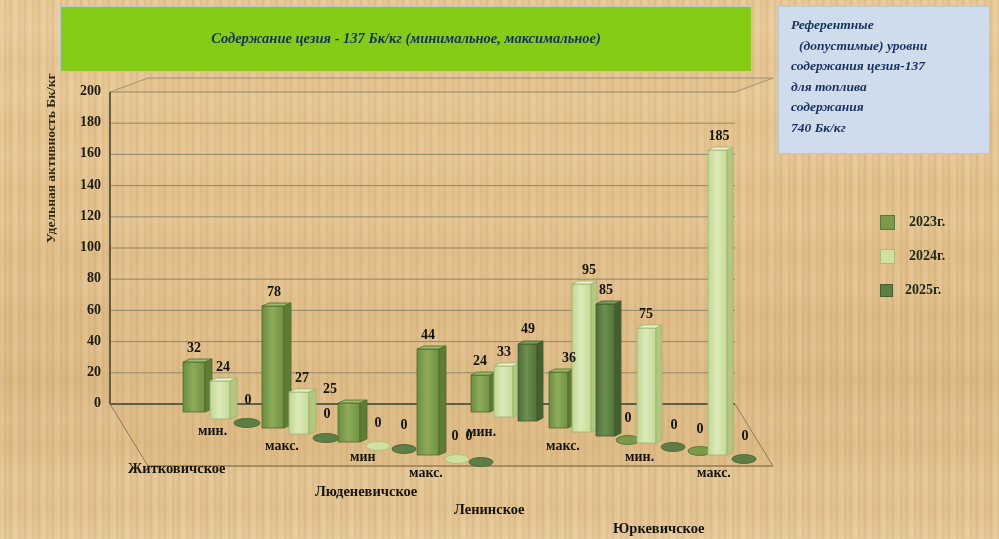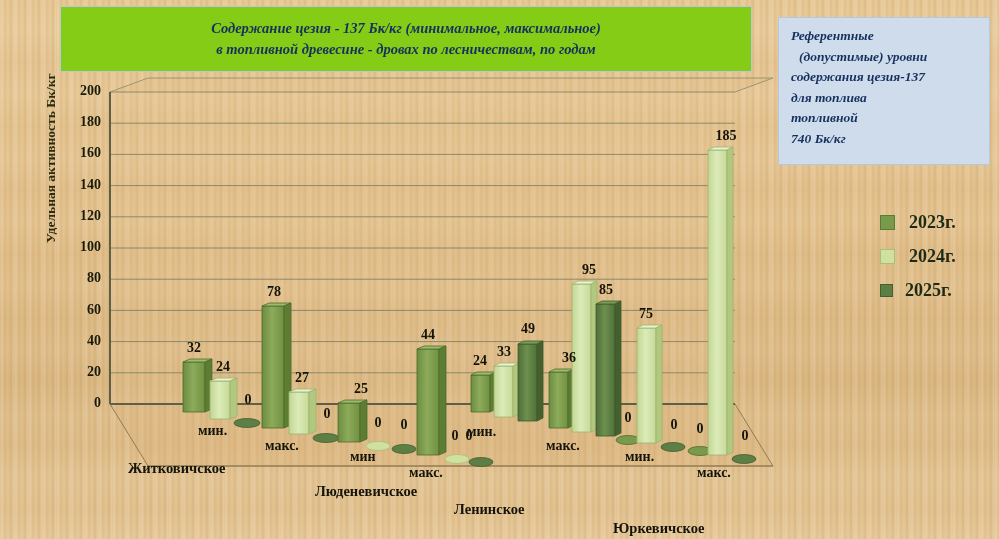--- a/index.html
+++ b/index.html
@@ -56,21 +56,20 @@
   #ref-box {
     position: absolute;
     left: 778px;
     top: 6px;
     width: 212px;
     height: 148px;
     background: #cfdcec;
     border: 1px solid #b8c8dc;
     padding: 8px 10px 0 12px;
     box-sizing: border-box;
-    margin-top: 11px;
   }
   #ref-box .rline {
     font-family: "Liberation Serif", serif;
     font-style: italic;
     font-weight: bold;
     font-size: 13.5px;
     color: #16315e;
     line-height: 1.52;
     white-space: nowrap;
   }
@@ -93,21 +92,21 @@
     height: 13px;
     margin-right: 14px;
     flex: 0 0 auto;
   }
   #legend .lswatch.s0 { background: #7a9a4b; border: 1px solid #5d7a36; }
   #legend .lswatch.s1 { background: #cfe0a0; border: 1px solid #a9bf78; }
   #legend .lswatch.s2 { background: #5d7f46; border: 1px solid #45602f; margin-right: 12px; width: 11px; height: 11px; }
   #legend .llabel {
     font-family: "Liberation Serif", serif;
     font-weight: bold;
-    font-size: 18px;
+    font-size: 14px;
     color: #1f2a16;
     white-space: nowrap;
   }
 
   
   #chart {
     position: absolute;
     left: 0;
     top: 72px;
     width: 790px;
@@ -161,29 +160,28 @@
     font-size: 14.5px;
     color: #14140a;
     white-space: nowrap;
   }
 </style>
 </head>
 <body>
 
 <div id="title-box">
   <div class="tline">Содержание цезия - 137 Бк/кг (минимальное, максимальное)</div>
-  <div class="tline">в топливной древесине - дровах по лесничествам, по годам</div>
 </div>
 
 <div id="ref-box">
   <div class="rline">Референтные</div>
   <div class="rline ind">(допустимые) уровни</div>
   <div class="rline">содержания цезия-137</div>
   <div class="rline">для топлива</div>
-  <div class="rline"> топливной</div>
+  <div class="rline"> содержания</div>
   <div class="rline">740 Бк/кг</div>
 </div>
 
 <div id="legend">
   <div class="lrow">
     <span class="lswatch s0"></span>
     <span class="llabel">2023г.</span>
   </div>
   <div class="lrow">
     <span class="lswatch s1"></span>
@@ -387,42 +385,42 @@
   <div class="ytick" style="left:55px; top:323px;">0</div>
 
   <div class="barlabel" style="left:178px; top:268px; width:32px;">32</div>
   <div class="barlabel" style="left:207px; top:287px; width:32px;">24</div>
   <div class="barlabel" style="left:236px; top:320px; width:24px;">0</div>
 
   <div class="barlabel" style="left:258px; top:212px; width:32px;">78</div>
   <div class="barlabel" style="left:286px; top:298px; width:32px;">27</div>
   <div class="barlabel" style="left:315px; top:334px; width:24px;">0</div>
 
-  <div class="barlabel" style="left:345px; top:309px; width:32px;">25</div>
+  <div class="barlabel" style="left:314px; top:309px; width:32px;">25</div>
   <div class="barlabel" style="left:367px; top:343px; width:22px;">0</div>
   <div class="barlabel" style="left:393px; top:345px; width:22px;">0</div>
 
   <div class="barlabel" style="left:412px; top:255px; width:32px;">44</div>
   <div class="barlabel" style="left:445px; top:356px; width:20px;">0</div>
   <div class="barlabel" style="left:459px; top:356px; width:20px;">0</div>
 
   <div class="barlabel" style="left:465px; top:281px; width:30px;">24</div>
   <div class="barlabel" style="left:489px; top:272px; width:30px;">33</div>
   <div class="barlabel" style="left:513px; top:249px; width:30px;">49</div>
 
   <div class="barlabel" style="left:543px; top:278px; width:52px;">36</div>
   <div class="barlabel" style="left:566px; top:190px; width:30px;text-align:right;">95</div>
   <div class="barlabel" style="left:591px; top:210px; width:30px;">85</div>
 
   <div class="barlabel" style="left:617px; top:338px; width:22px;">0</div>
   <div class="barlabel" style="left:631px; top:234px; width:30px;">75</div>
   <div class="barlabel" style="left:663px; top:345px; width:22px;">0</div>
 
   <div class="barlabel" style="left:689px; top:349px; width:22px;">0</div>
-  <div class="barlabel" style="left:702px; top:56px;  width:34px;margin-left:7px;">185</div>
+  <div class="barlabel" style="left:702px; top:56px;  width:34px;">185</div>
   <div class="barlabel" style="left:734px; top:356px; width:22px;">0</div>
 
   <div class="catlabel" style="left:198px; top:351px;">мин.</div>
   <div class="catlabel" style="left:265px; top:366px;">макс.</div>
   <div class="catlabel" style="left:350px; top:377px;">мин</div>
   <div class="catlabel" style="left:409px; top:393px;">макс.</div>
   <div class="catlabel" style="left:467px; top:352px;">мин.</div>
   <div class="catlabel" style="left:546px; top:366px;">макс.</div>
   <div class="catlabel" style="left:625px; top:377px;">мин.</div>
   <div class="catlabel" style="left:697px; top:393px;">макс.</div>

